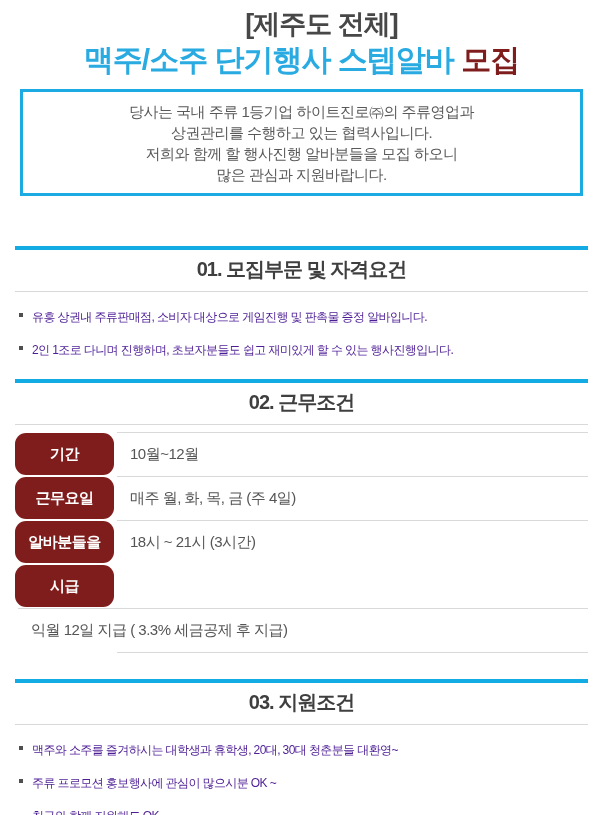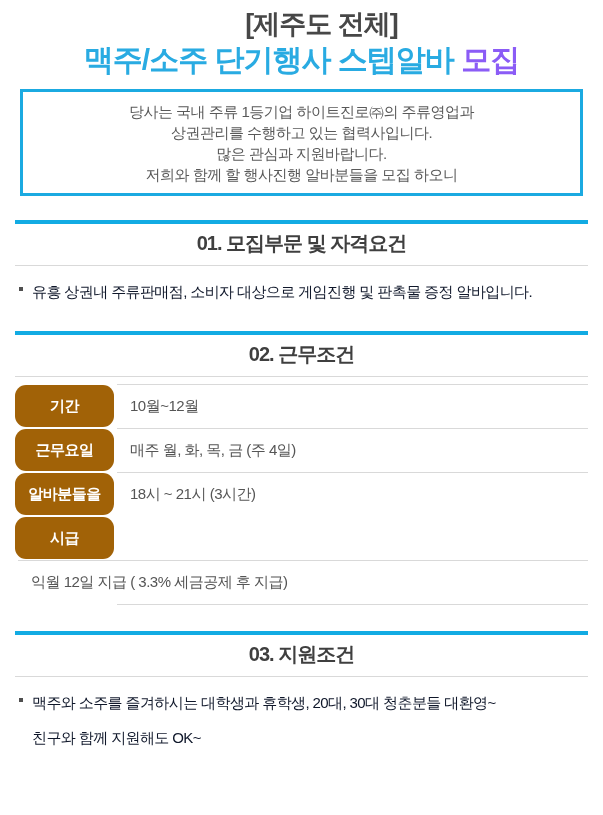--- a/index.html
+++ b/index.html
@@ -15,69 +15,69 @@
   
   .title-block { text-align: center; padding-top: 7px; }
   .title-line1 {
     font-size: 27px; font-weight: bold; color: #474747;
     line-height: 34px; letter-spacing: -1px; padding-left: 40px;
   }
   .title-line2 {
     font-size: 30px; font-weight: bold; line-height: 37px; letter-spacing: -1px;
   }
   .title-highlight { color: #29ABE2; text-align: right; }
-  .title-suffix { color: #8b5cf6; text-align: right; }
+  .title-suffix { color: #7f1d1d; text-align: right; }
 
   
   .intro-box {
     margin: 11px 20px 0 20px;
     border: 3px solid #1BAAE1;
     padding: 9px 10px 8px 10px;
     text-align: center;
   }
   .intro-line {
     font-size: 15px; line-height: 21px; color: #595959; letter-spacing: -0.5px;
   }
 
   
   .section { margin: 0 15px; }
-  .sec-1 { margin-top: 24px; }
-  .sec-2 { margin-top: 29px; }
+  .sec-1 { margin-top: 50px; }
+  .sec-2 { margin-top: 20px; }
   .sec-3 { margin-top: 26px; }
   .section-head {
     border-top: 4px solid #12ABE3;
     border-bottom: 1px solid #d9d9d9;
     text-align: center;
     padding: 6px 0 8px 0;
   }
   .section-title {
     font-size: 20px; font-weight: bold; color: #3f3f3f; letter-spacing: -1px;
   }
 
   
   .bullet-list { padding: 17px 0 0 4px; }
   .bullet {
     position: relative;
     padding-left: 13px;
-    font-size: 15px; color: #0f172a;
+    font-size: 12px; color: #4c1d95;
     letter-spacing: -0.6px;
     margin-bottom: 16px;
   }
   .bullet-marker {
     position: absolute; left: 0; top: 4px;
     width: 4px; height: 4px; background: #4f4f4f;
     display: inline-block;
   }
 
   
   .work-table { margin-top: 7px; }
   .trow { display: flex; height: 44px; }
   .tlabel {
     width: 99px; margin: 1px 0;
-    background: #a16207;
+    background: #7f1d1d;
     border-radius: 11px;
     color: #ffffff; font-size: 15px; font-weight: bold; letter-spacing: -0.5px;
     display: flex; align-items: center; justify-content: center;
     flex: none;
   }
   .tvalue {
     flex: 1; margin-left: 3px;
     border-top: 1px solid #d9d9d9;
     display: flex; align-items: center;
     padding-left: 13px;
@@ -97,32 +97,36 @@
   <div class="title-block">
     <div class="title-line1">[제주도 전체]</div>
     <div class="title-line2">
       <span class="title-highlight">맥주/소주 단기행사 스텝알바</span><span class="title-suffix"> 모집</span>
     </div>
   </div>
 
   <div class="intro-box">
     <div class="intro-line">당사는 국내 주류 1등기업 하이트진로㈜의 주류영업과</div>
     <div class="intro-line">상권관리를 수행하고 있는 협력사입니다.</div>
+    <div class="intro-line">저희와 함께 할 행사진행 알바분들을 모집 하오니</div>
     <div class="intro-line">많은 관심과 지원바랍니다.</div>
-    <div class="intro-line">저희와 함께 할 행사진행 알바분들을 모집 하오니</div>
   </div>
 
   <div class="section sec-1">
     <div class="section-head">
       <span class="section-title">01. 모집부문 및 자격요건</span>
     </div>
     <div class="bullet-list">
       <div class="bullet">
         <span class="bullet-marker"></span>
         <span>유흥 상권내 주류판매점, 소비자 대상으로 게임진행 및 판촉물 증정 알바입니다.</span>
+      </div>
+      <div class="bullet">
+        <span class="bullet-marker"></span>
+        <span>2인 1조로 다니며 진행하며, 초보자분들도  쉽고 재미있게 할 수 있는 행사진행입니다.</span>
       </div>
     </div>
   </div>
 
   <div class="section sec-2">
     <div class="section-head">
       <span class="section-title">02. 근무조건</span>
     </div>
     <div class="work-table">
       <div class="trow">
@@ -150,19 +154,23 @@
   <div class="section sec-3">
     <div class="section-head">
       <span class="section-title">03. 지원조건</span>
     </div>
     <div class="bullet-list">
       <div class="bullet">
         <span class="bullet-marker"></span>
         <span>맥주와 소주를 즐겨하시는 대학생과 휴학생, 20대, 30대 청춘분들 대환영~</span>
       </div>
       <div class="bullet">
+        <span class="bullet-marker"></span>
+        <span>주류 프로모션 홍보행사에  관심이 많으시분 OK ~</span>
+      </div>
+      <div class="bullet">
         
         <span>친구와 함께 지원해도 OK~</span>
       </div>
     </div>
   </div>
 
 </div>
 
 </body></html>

